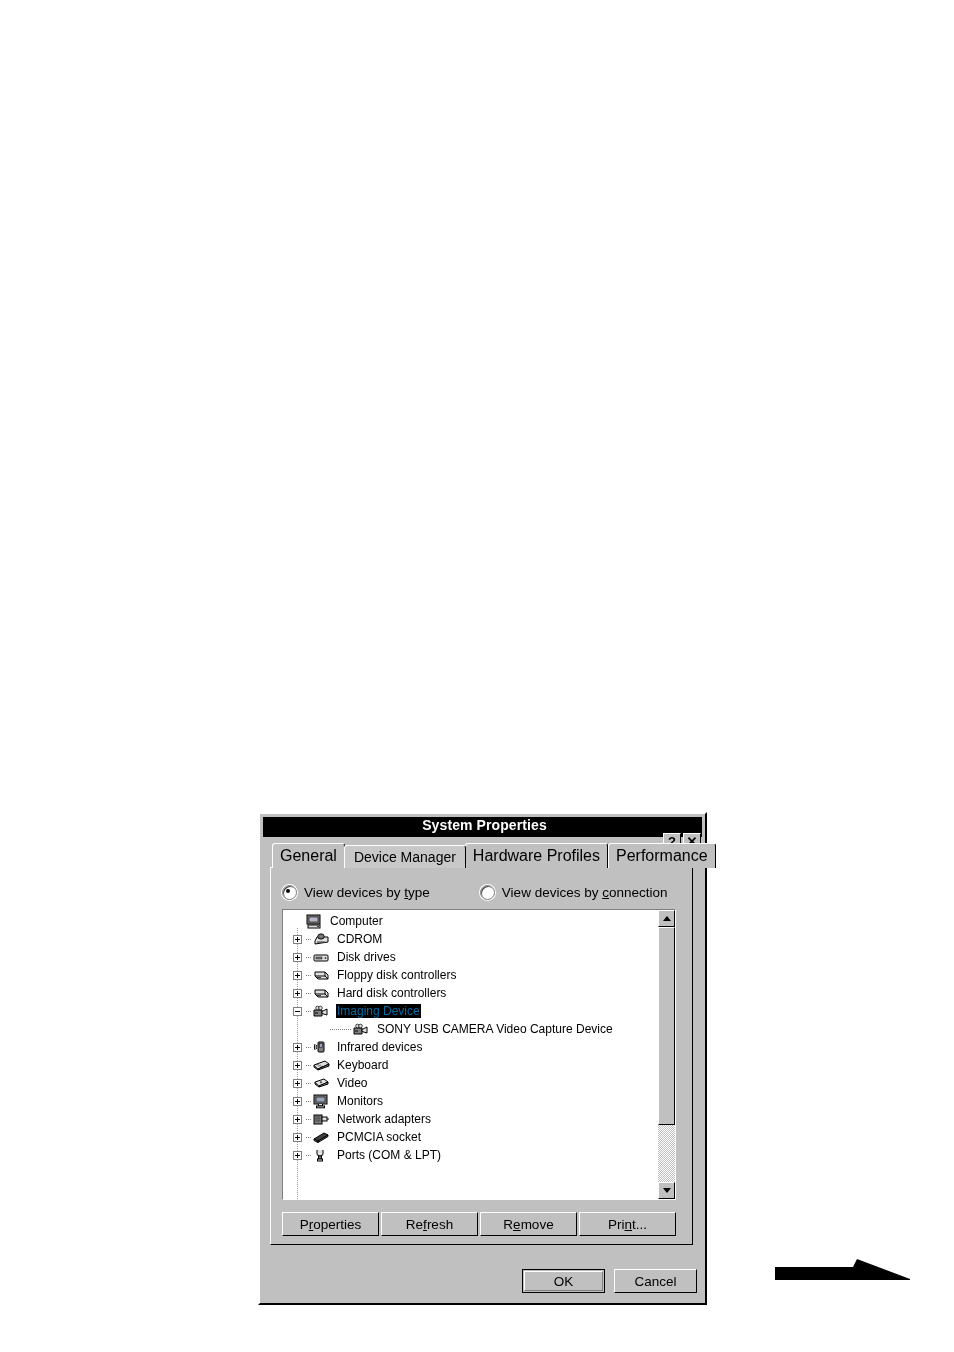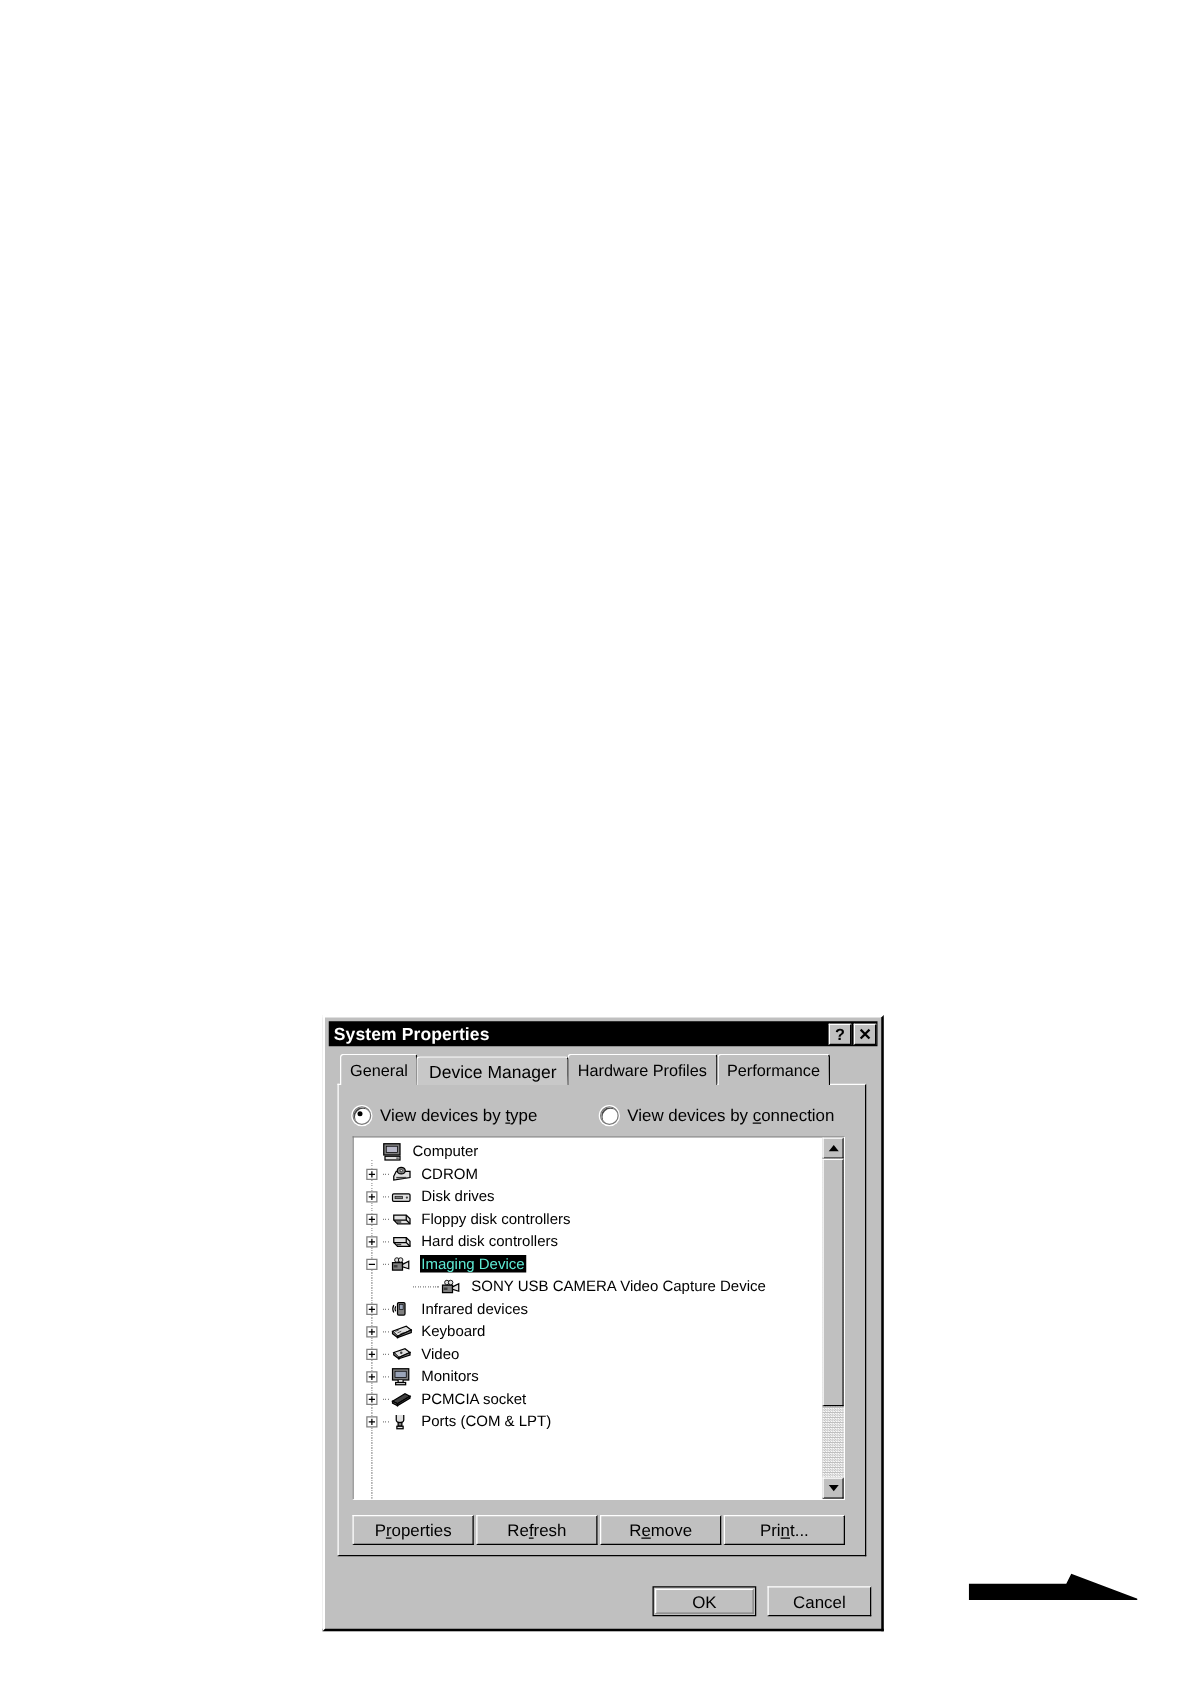--- a/index.html
+++ b/index.html
@@ -33,20 +33,21 @@
   
   #titlebar {
     position: absolute;
     left: 3px;
     top: 3px;
     right: 3px;
     height: 20px;
     background: #000000;
     display: flex;
     align-items: center;
+    flex-direction: column;
   }
   #title-text {
     color: #ffffff;
     font-size: 14px;
     font-weight: bold;
     margin-left: 4px;
     letter-spacing: 0.1px;
     white-space: nowrap;
   }
   .title-btns {
@@ -85,21 +86,21 @@
     align-items: flex-end;
   }
   .tab {
     background: #c0c0c0;
     border-top: 1.5px solid #ffffff;
     border-left: 1.5px solid #ffffff;
     border-right: 1.5px solid #000000;
     box-sizing: border-box;
     height: 20px;
     padding: 12px 7px;
-    font-size: 13px;
+    font-size: 16px;
     color: #000000;
     display: flex;
     align-items: center;
     white-space: nowrap;
     border-radius: 3px 3px 0 0;
   }
   .tab.active {
     height: 23px;
     font-size: 14px;
     padding: 0 9px;
@@ -242,21 +243,21 @@
     height: 15px;
     flex: 0 0 auto;
     margin-right: 5px;
     position: relative;
   }
   .ticon svg { display: block; }
 
   .tlabel { padding: 0 1px; }
   .trow.selected .tlabel {
     background: #000000;
-    color: #5eead4;
+    color: #0369a1;
   }
 
   
   #spine {
     position: absolute;
     left: 14px;
     top: 18px;
     width: 1px;
     height: 272px;
     background: repeating-linear-gradient(to bottom, #9a9a9a 0 1px, transparent 1px 2px);
@@ -562,20 +563,38 @@
           <span class="dots"></span>
           <span class="ticon">
             <svg width="17" height="15" viewBox="0 0 17 15">
         <rect x="1" y="1" width="13" height="9" fill="#808080" stroke="#000"></rect>
         <rect x="3" y="3" width="9" height="5" fill="#9aa4b8" stroke="#000" stroke-width="0.6"></rect>
         <path d="M5.5 10 L5.5 12 L9.5 12 L9.5 10" fill="#e0e0e0" stroke="#000"></path>
         <rect x="3.5" y="12" width="8" height="1.8" fill="#e0e0e0" stroke="#000"></rect>
             </svg>
           </span>
           <span class="tlabel">Monitors</span>
+        </div>
+        <div class="trow">
+          <span class="tindent"></span>
+          <span class="expander plus"></span>
+          <span class="dots"></span>
+          <span class="ticon">
+            <svg width="17" height="15" viewBox="0 0 17 15">
+        <rect x="1" y="3" width="8" height="9" fill="#808080" stroke="#000"></rect>
+        <g fill="#404040">
+                <rect x="2.2" y="4.4" width="5" height="1"></rect>
+                <rect x="2.2" y="6.4" width="5" height="1"></rect>
+                <rect x="2.2" y="8.4" width="5" height="1"></rect>
+              </g>
+        <rect x="9" y="5" width="5" height="4" fill="#e0e0e0" stroke="#000"></rect>
+        <path d="M14 7 L16 7" stroke="#000"></path>
+            </svg>
+          </span>
+          <span class="tlabel">Network adapters</span>
         </div>
         <div class="trow">
           <span class="tindent"></span>
           <span class="expander plus"></span>
           <span class="dots"></span>
           <span class="ticon">
             <svg width="17" height="15" viewBox="0 0 17 15">
         <path d="M1 9 L11 3 L15 5 L5 11 Z" fill="#404040" stroke="#000"></path>
         <path d="M1 9 L1 10.5 L5 12.5 L5 11 Z" fill="#808080" stroke="#000"></path>
         <path d="M5 11 L15 5 L15 6.5 L5 12.5 Z" fill="#606060" stroke="#000"></path>

